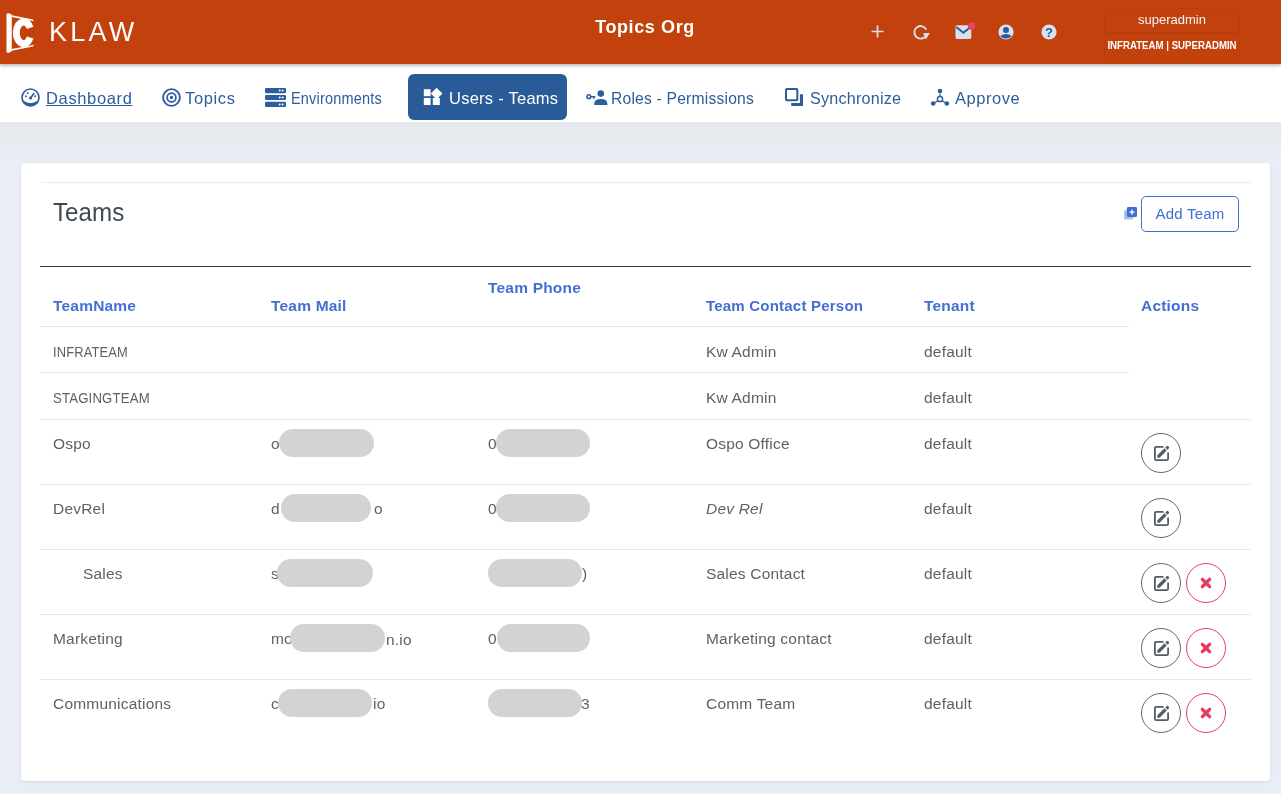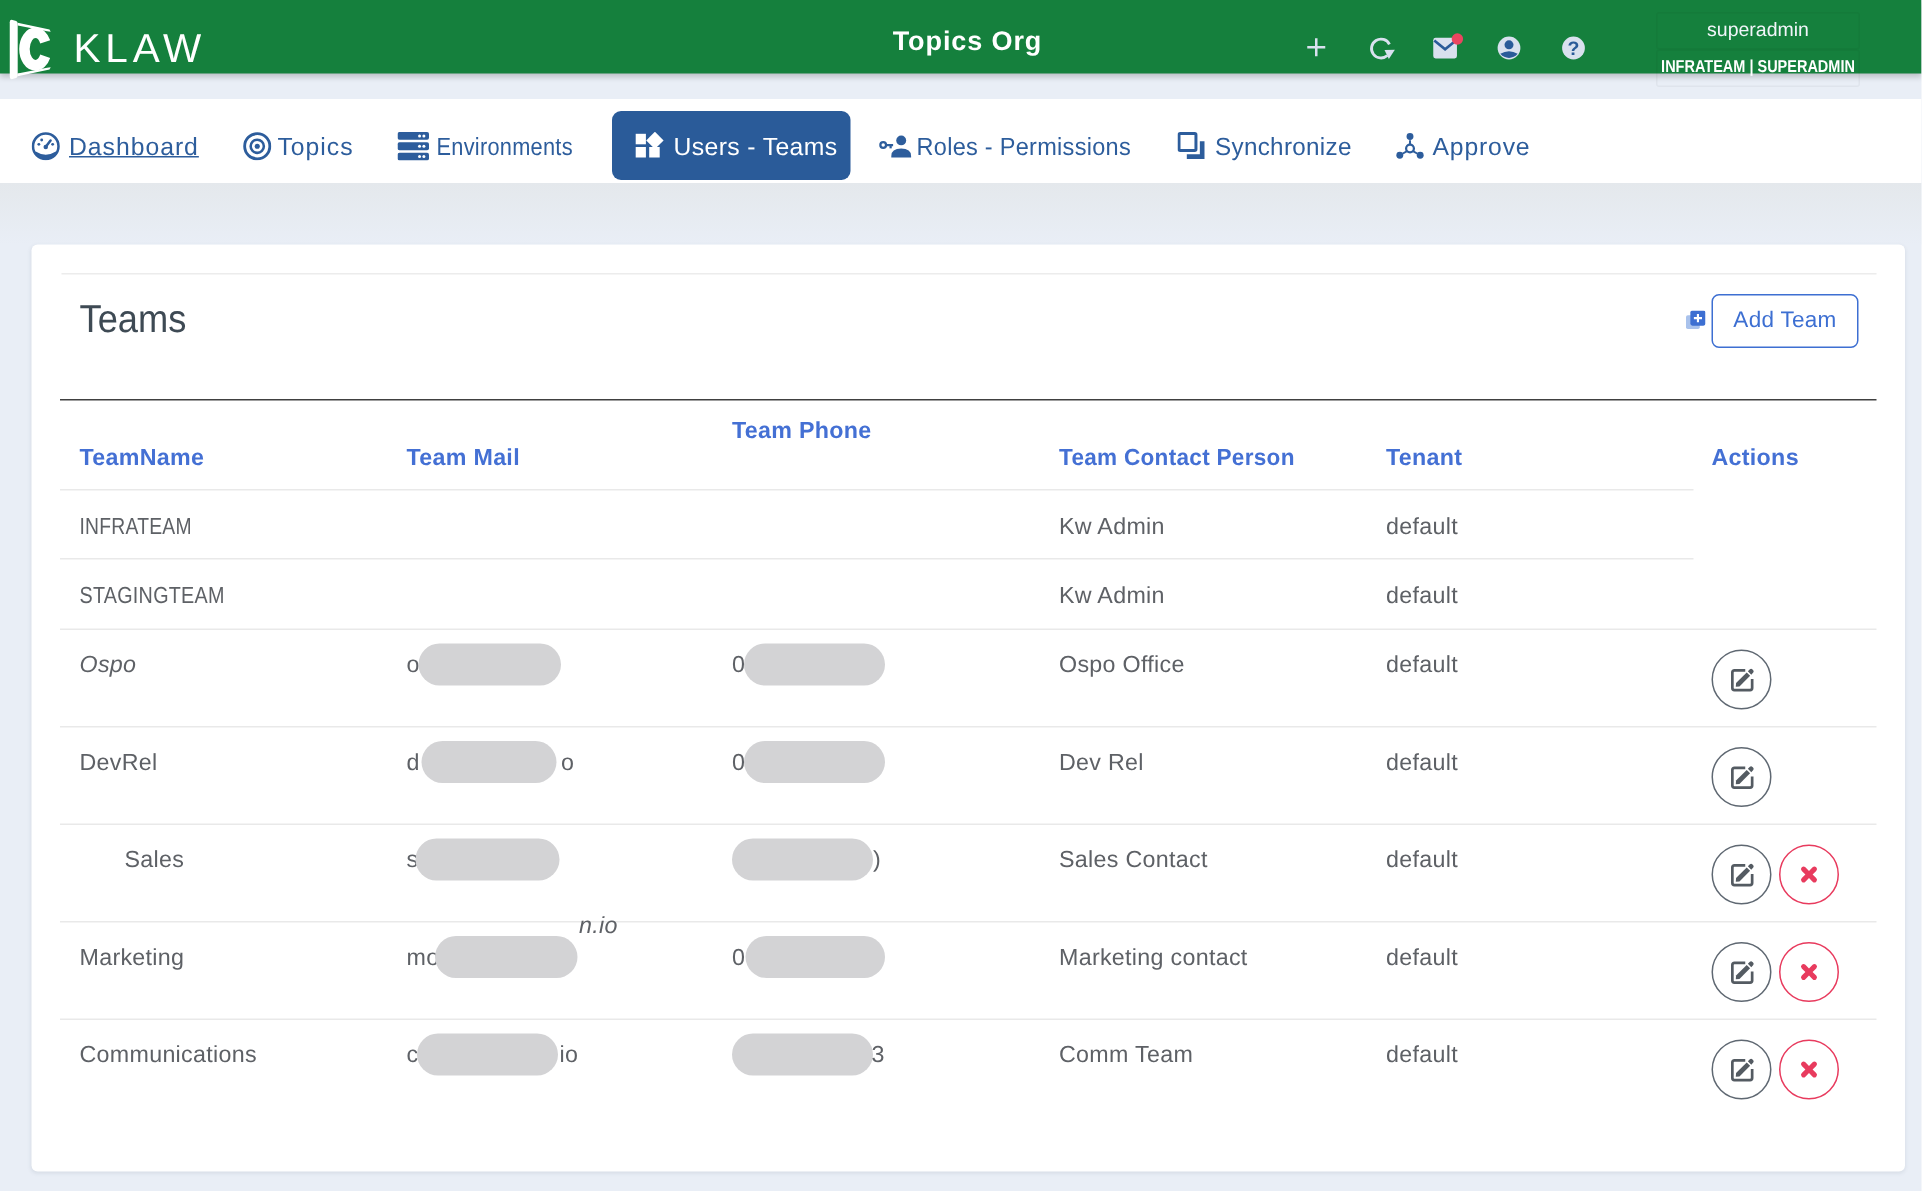--- a/index.html
+++ b/index.html
@@ -1,20 +1,20 @@
 <!DOCTYPE html>
 <html><head>
 <meta charset="utf-8">
 <style>
 * { margin:0; padding:0; box-sizing:border-box; }
 html,body { width:1281px; height:794px; overflow:hidden; }
 body { font-family:"Liberation Sans", sans-serif; background:#e9eef6; position:relative; }
 
 
-#header { position:absolute; top:0; left:0; width:1281px; height:49px; background:#15803d; box-shadow:0 2px 4px rgba(0,0,0,0.2); z-index:5;padding-left:36px; }
+#header { position:absolute; top:0; left:0; width:1281px; height:64px; background:#c2410c; box-shadow:0 2px 4px rgba(0,0,0,0.2); z-index:5;padding-left:36px; }
 #logo { position:absolute; left:6px; top:12px; }
 #brand { position:absolute; left:49px; top:16.5px; color:#ffffff; font-size:27px; letter-spacing:3.2px; font-weight:400; }
 #orgname { position:absolute; left:593px; top:17px; width:104px; text-align:center; color:#ffffff; font-size:18px; font-weight:600; letter-spacing:0.6px; white-space:nowrap; }
 .hicon { position:absolute; top:22px; }
 #userbox1 { position:absolute; right:41px; top:8px; width:136px; height:25px; border:1px solid rgba(0,0,0,0.04); border-radius:2px; color:#f2f5fa; font-size:13px; text-align:center; line-height:21px; }
 #userbox2 { position:absolute; right:41px; top:33px; width:136px; height:25px; border:1px solid rgba(0,0,0,0.04); border-radius:2px; color:#ffffff; font-size:11.5px; font-weight:700; line-height:22px; white-space:nowrap; }
 #userbox2 span { position:absolute; left:50%; top:0; line-height:23px; transform:translateX(-50%) scaleX(0.84); white-space:nowrap; }
 
 
 #nav { position:absolute; top:66px; left:0; width:1281px; height:56px; background:#ffffff; }
@@ -189,49 +189,49 @@
   <div class="line" style="left:19px; top:516px; width:1211px;"></div>
 
   <div class="td" style="left:32px; top:180px; transform:scaleX(0.83);">INFRATEAM</div>
   <div class="td" style="left:685px; top:180px;">Kw Admin</div>
   <div class="td" style="left:903px; top:180px;">default</div>
 
   <div class="td" style="left:32px; top:226px; transform:scaleX(0.85);">STAGINGTEAM</div>
   <div class="td" style="left:685px; top:226px;">Kw Admin</div>
   <div class="td" style="left:903px; top:226px;">default</div>
 
-  <div class="td" style="left:32px; top:272px;font-style:italic;">Ospo</div>
+  <div class="td" style="left:32px; top:272px;">Ospo</div>
   <div class="td" style="left:250px; top:272px;">o</div>
   <div class="pill" style="left:258px; top:266px; width:95px;"></div>
   <div class="td" style="left:467px; top:272px;">0</div>
   <div class="pill" style="left:475px; top:266px; width:94px;"></div>
   <div class="td" style="left:685px; top:272px;">Ospo Office</div>
   <div class="td" style="left:903px; top:272px;">default</div>
 
   <div class="td" style="left:32px; top:337px;">DevRel</div>
   <div class="td" style="left:250px; top:337px;">d</div>
   <div class="pill" style="left:260px; top:331px; width:90px;"></div>
   <div class="td" style="left:353px; top:337px;">o</div>
   <div class="td" style="left:467px; top:337px;">0</div>
   <div class="pill" style="left:475px; top:331px; width:94px;"></div>
-  <div class="td" style="left:685px; top:337px;">Dev Rel</div>
+  <div class="td" style="left:685px; top:337px;font-style:italic;">Dev Rel</div>
   <div class="td" style="left:903px; top:337px;">default</div>
 
   <div class="td" style="left:32px; top:402px;margin-left:30px;">Sales</div>
   <div class="td" style="left:250px; top:402px;">s</div>
   <div class="pill" style="left:256px; top:396px; width:96px;"></div>
   <div class="pill" style="left:467px; top:396px; width:94px;"></div>
   <div class="td" style="left:561px; top:402px;">)</div>
   <div class="td" style="left:685px; top:402px;">Sales Contact</div>
   <div class="td" style="left:903px; top:402px;">default</div>
 
   <div class="td" style="left:32px; top:467px;">Marketing</div>
   <div class="td" style="left:250px; top:467px;">mo</div>
   <div class="pill" style="left:269px; top:461px; width:95px;"></div>
-  <div class="td" style="left:365px; top:446px;font-style:italic;">n.io</div>
+  <div class="td" style="left:365px; top:468px;">n.io</div>
   <div class="td" style="left:467px; top:467px;">0</div>
   <div class="pill" style="left:476px; top:461px; width:93px;"></div>
   <div class="td" style="left:685px; top:467px;">Marketing contact</div>
   <div class="td" style="left:903px; top:467px;">default</div>
 
   <div class="td" style="left:32px; top:532px;">Communications</div>
   <div class="td" style="left:250px; top:532px;">c</div>
   <div class="pill" style="left:257px; top:526px; width:94px;"></div>
   <div class="td" style="left:352px; top:532px;">io</div>
   <div class="pill" style="left:467px; top:526px; width:94px;"></div>

